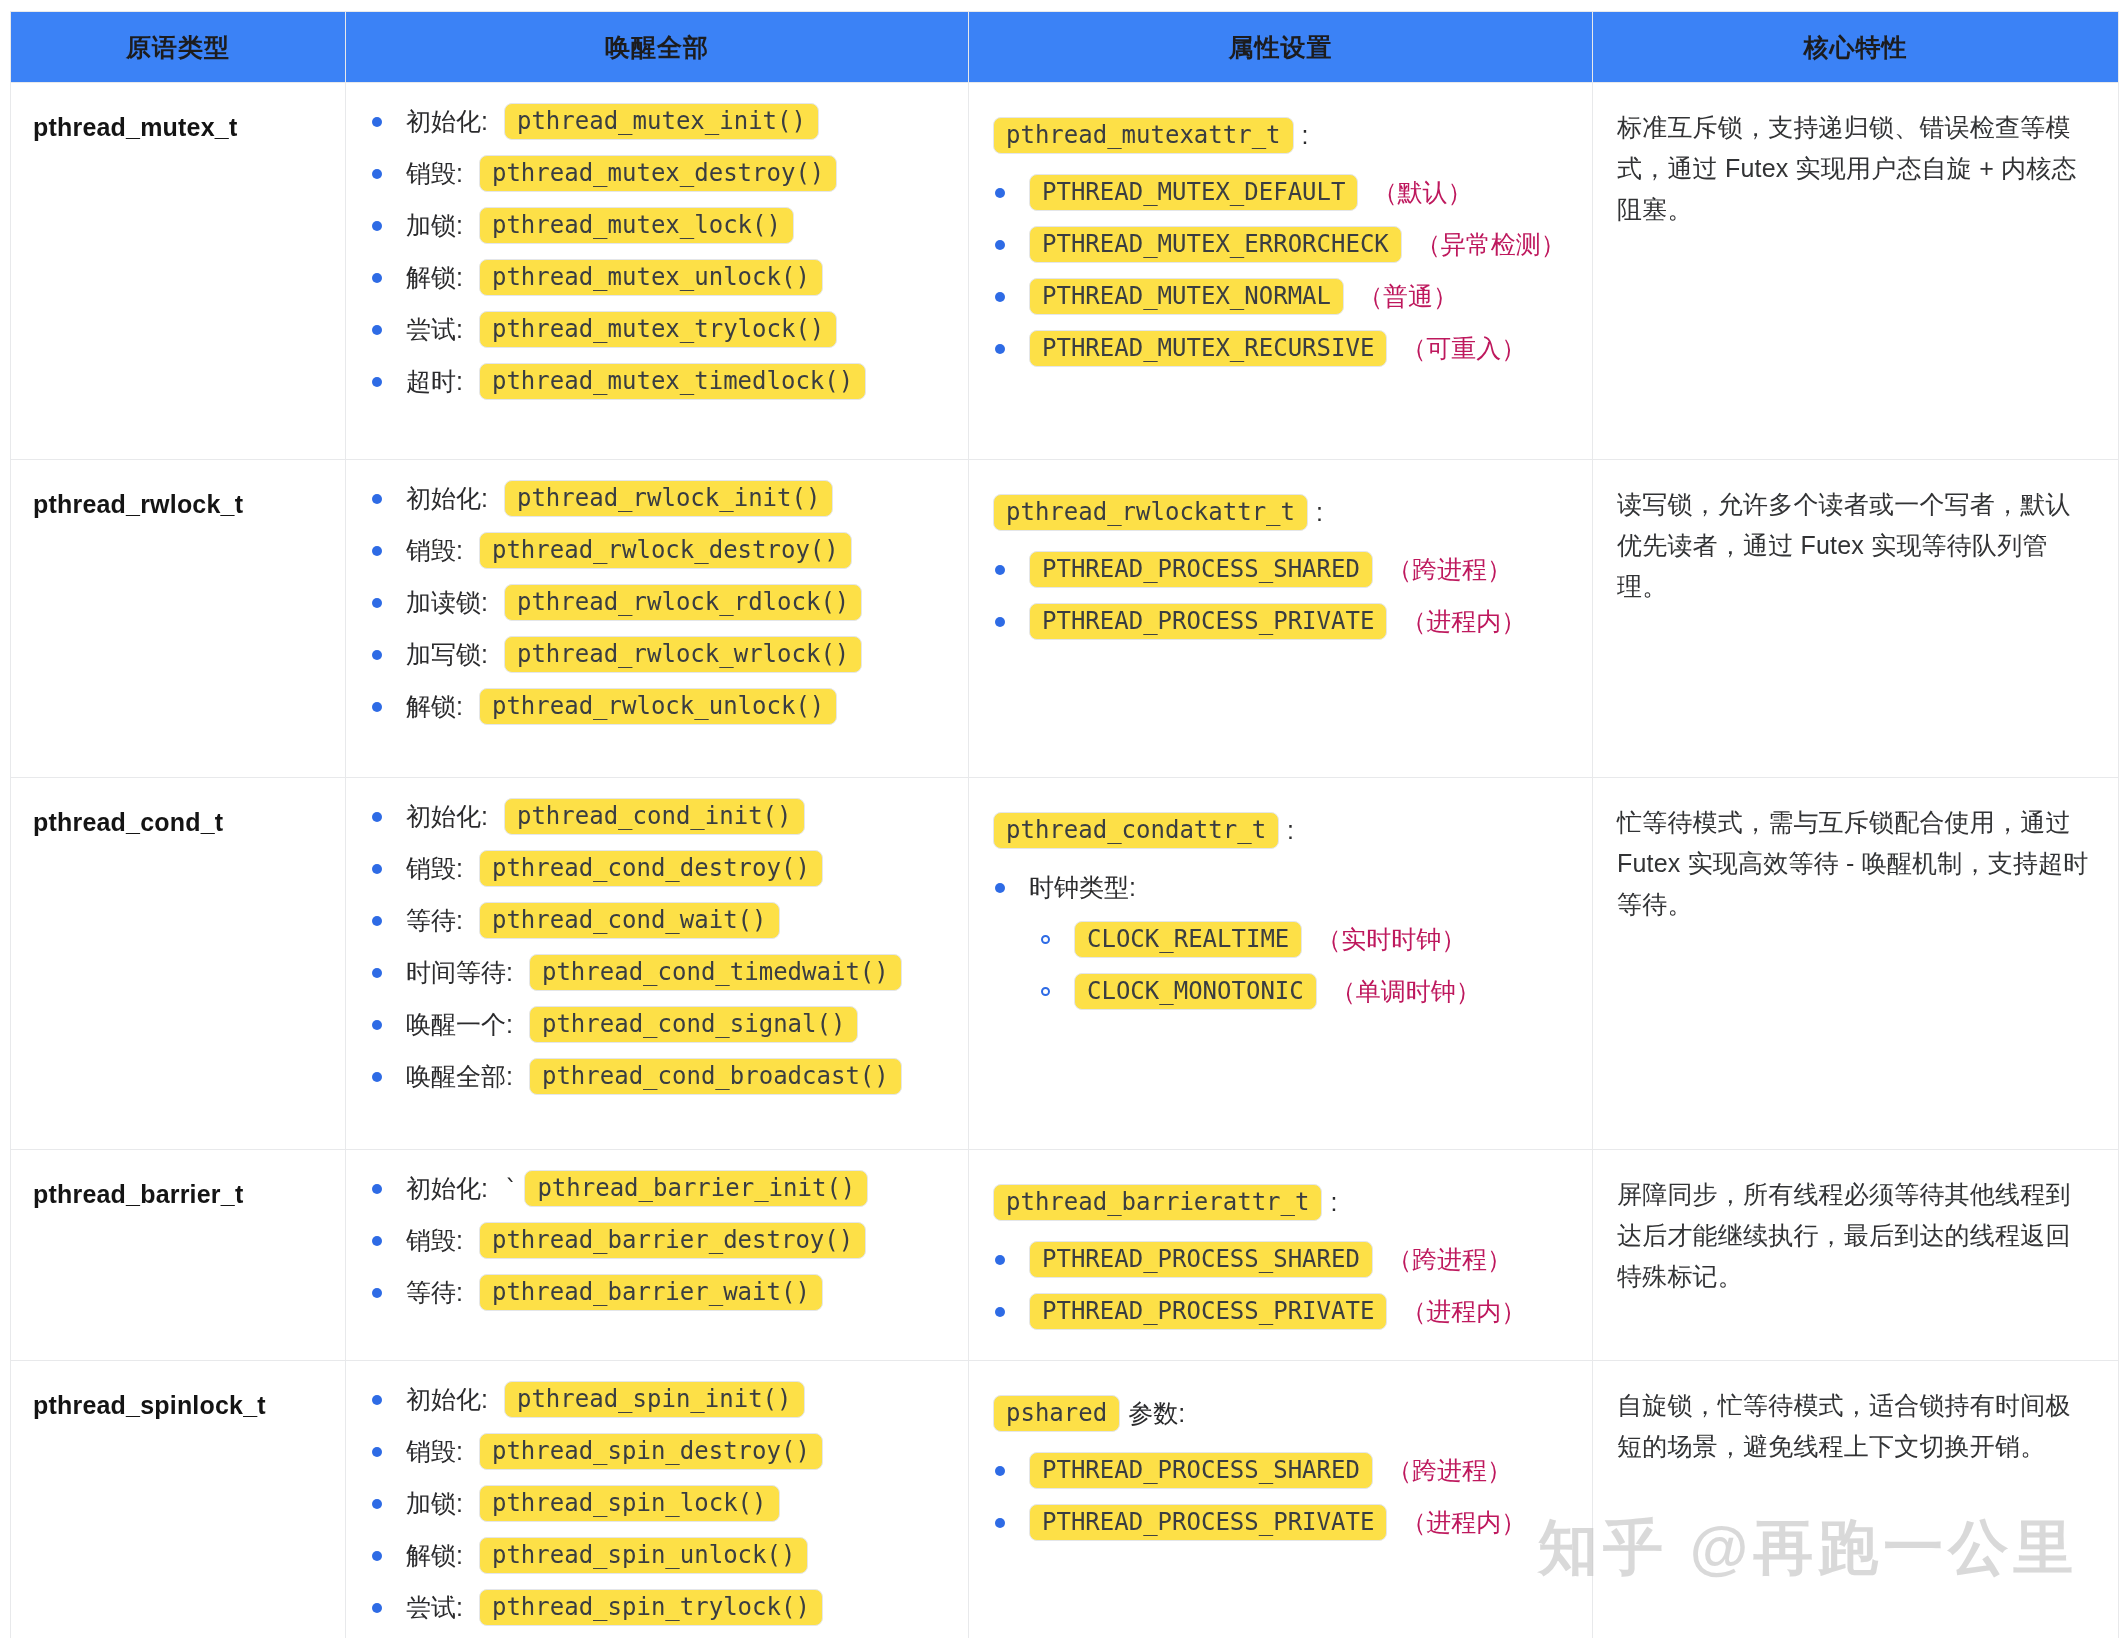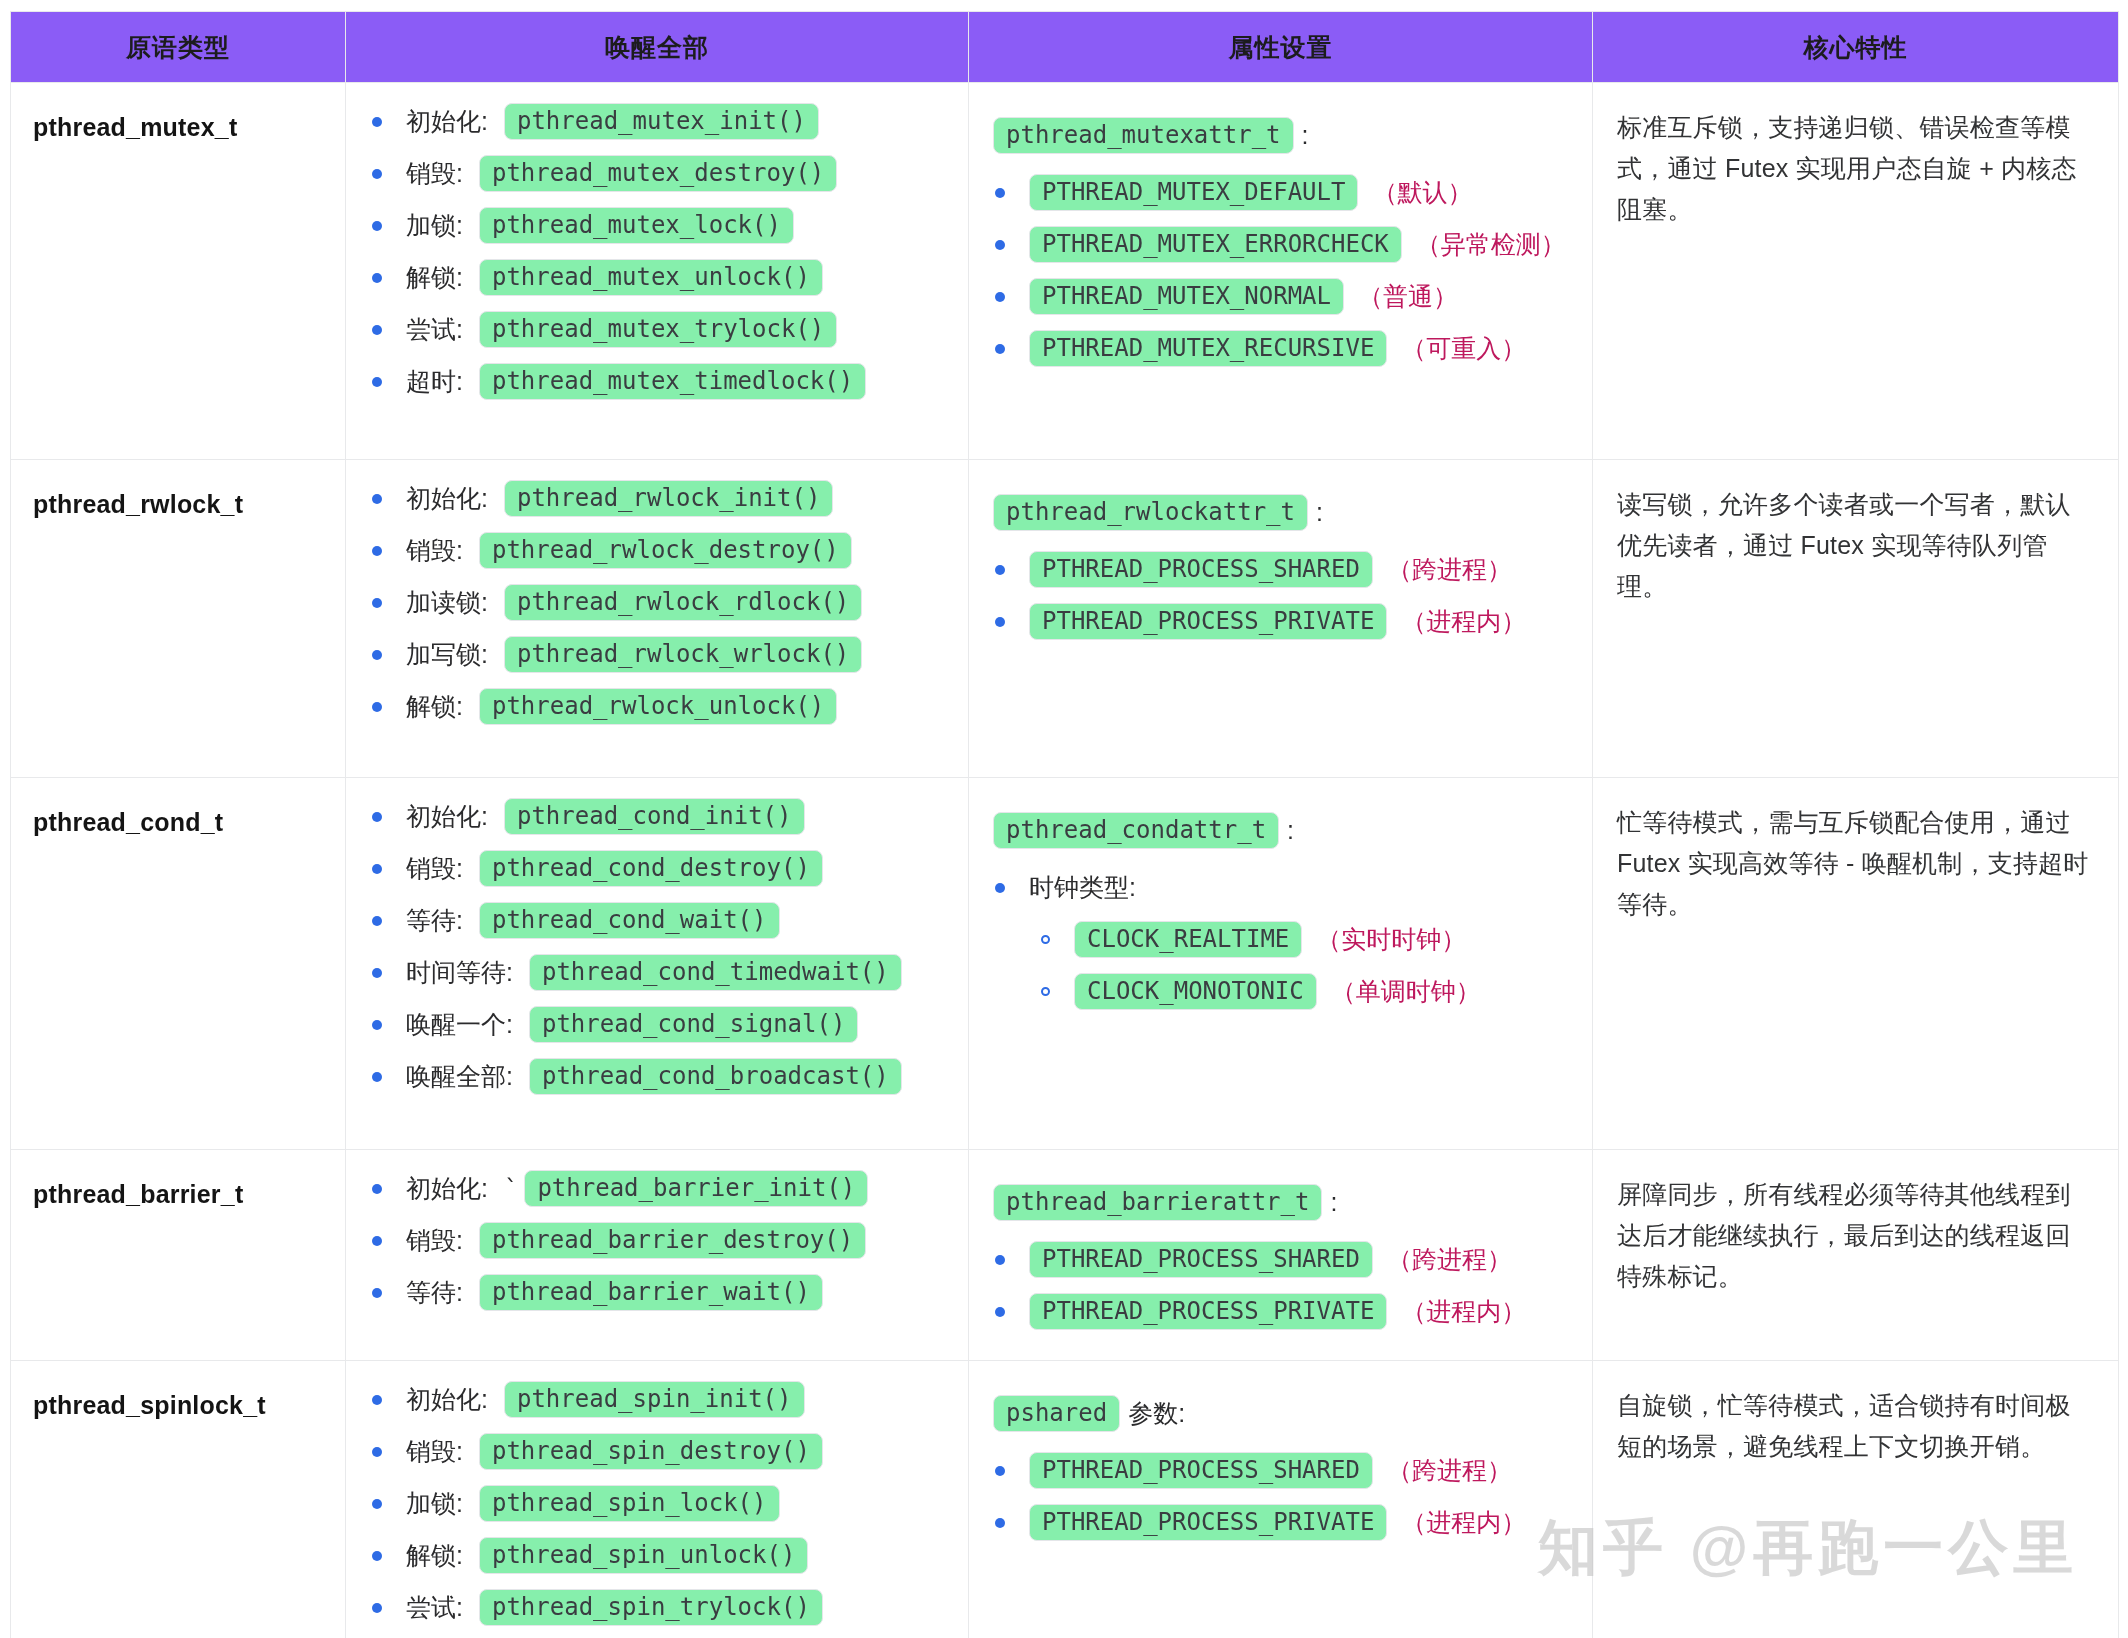--- a/index.html
+++ b/index.html
@@ -9,21 +9,21 @@
     -webkit-font-smoothing:antialiased;
   }
   .tbl-wrap{position:absolute;left:10px;top:11px;}
   table{
     border-collapse:collapse;table-layout:fixed;width:2108px;
     background:#fff;
   }
   col.c1{width:335px}col.c2{width:623px}col.c3{width:624px}col.c4{width:526px}
   th,td{border:1px solid #e8e9eb;vertical-align:top;}
   thead th{
-    height:68px;background:#8b5cf6;vertical-align:middle;text-align:center;
+    height:68px;background:#3b82f6;vertical-align:middle;text-align:center;
     font-size:25px;font-weight:700;color:#1c1c1e;letter-spacing:1px;
   }
   tbody tr:nth-of-type(1) td{height:346px}
   tbody tr:nth-of-type(2) td{height:287px}
   tbody tr:nth-of-type(3) td{height:341px}
   tbody tr:nth-of-type(4) td{height:180px}
   tbody tr:nth-of-type(5) td{height:290px}
   tbody tr:nth-of-type(6) td{height:106px}
 
   td.cell-type{padding:30px 16px 0 22px;}
@@ -31,21 +31,21 @@
 
   td.cell-func,td.cell-attr{padding:20px 14px 0 24px;}
   ul.blist{list-style:none;margin:0;padding:0;}
   ul.blist>li{display:flex;align-items:center;min-height:37px;margin:0 0 15px 0;}
   .dot{width:10px;height:10px;border-radius:50%;background:#2e6be5;margin:0 24px 0 2px;flex:0 0 auto;}
   .ring{width:9px;height:9px;border-radius:50%;border:2px solid #2e6be5;background:#fff;margin:0 24px 0 2px;flex:0 0 auto;box-sizing:border-box;}
   .flabel{font-size:25px;color:#2b2b2d;margin-right:16px;white-space:nowrap;}
   .pretick{font-size:24px;color:#2b2b2d;margin-right:6px;font-family:"DejaVu Sans Mono",monospace;}
   .chip{
     font-family:"DejaVu Sans Mono","Liberation Mono",monospace;
-    font-size:24px;color:#3a3d41;background:#86efac;
+    font-size:24px;color:#3a3d41;background:#fde047;
     border:1px solid #e4e6e9;border-radius:8px;
     padding:3px 12px 4px 12px;white-space:nowrap;
   }
   .attr-head{display:flex;align-items:center;margin:14px 0 20px 0;}
   .attr-suffix{font-size:25px;color:#2b2b2d;margin-left:8px;white-space:nowrap;}
   .note{font-size:25px;color:#be185d;margin-left:14px;white-space:nowrap;}
   ul.sublist{list-style:none;margin:0 0 0 46px;padding:0;}
   ul.sublist>li{display:flex;align-items:center;min-height:37px;margin:0 0 15px 0;}
 
   td.cell-feat{padding:24px 24px 0 24px;}

